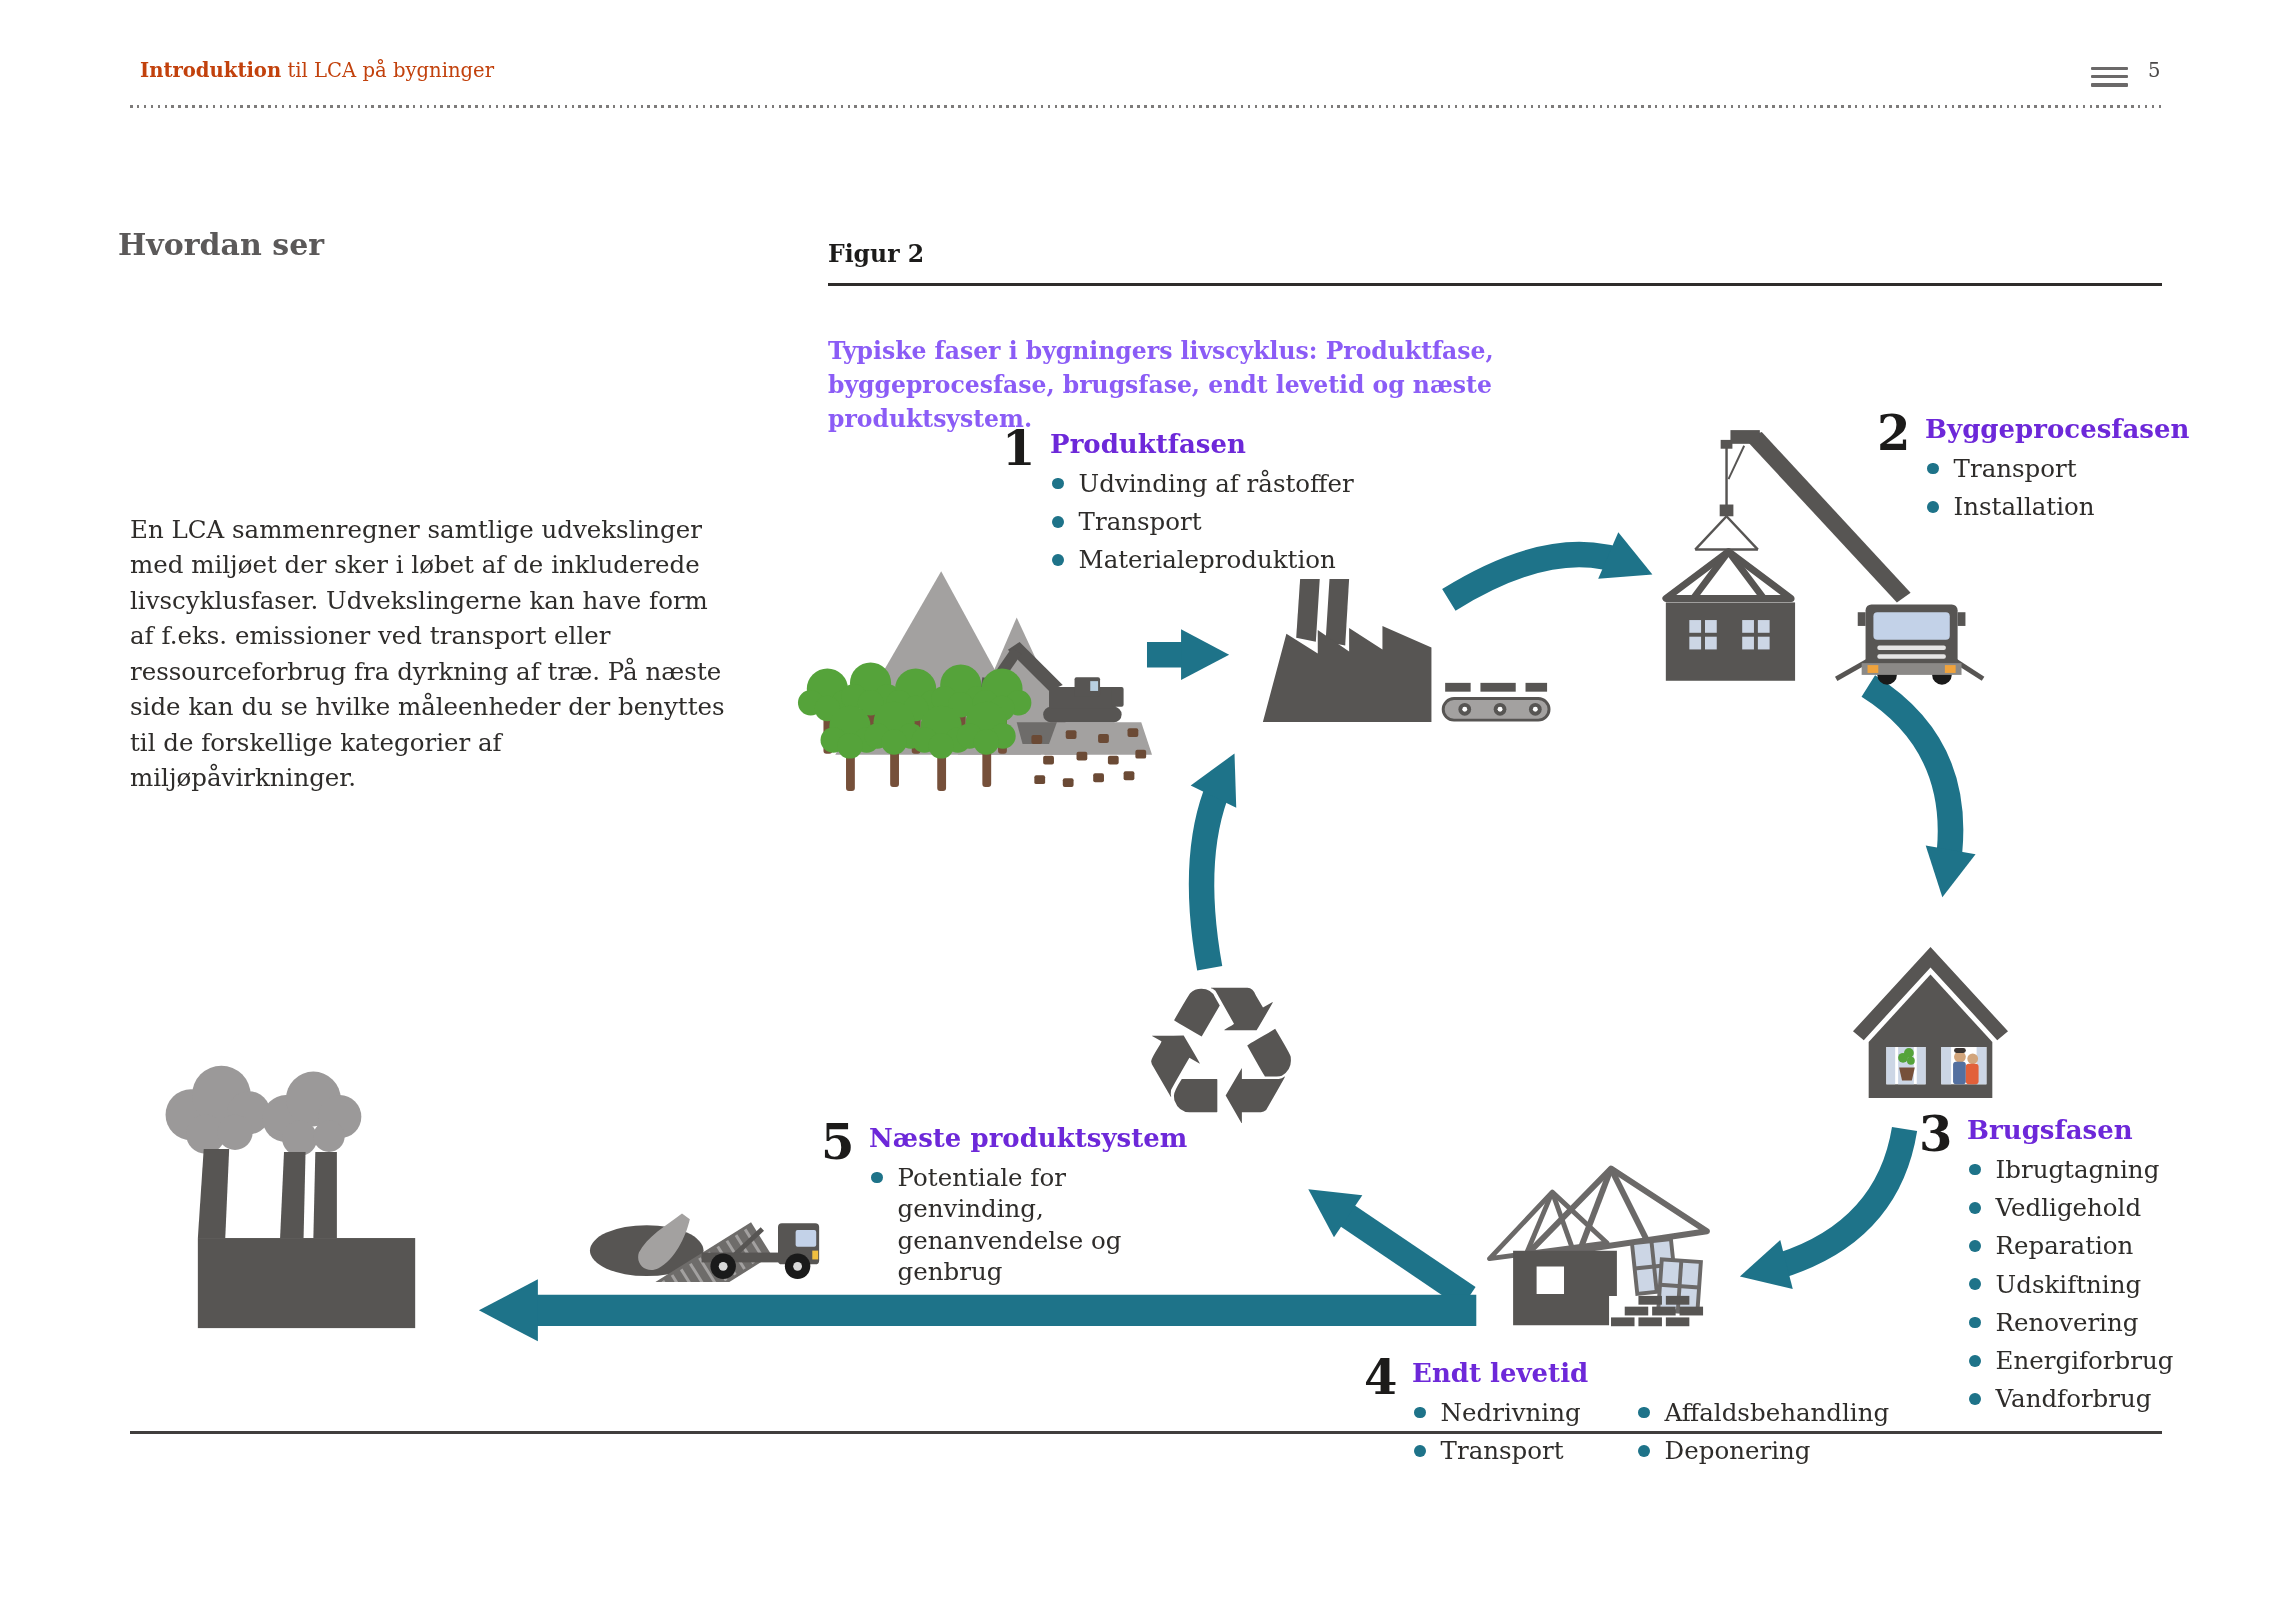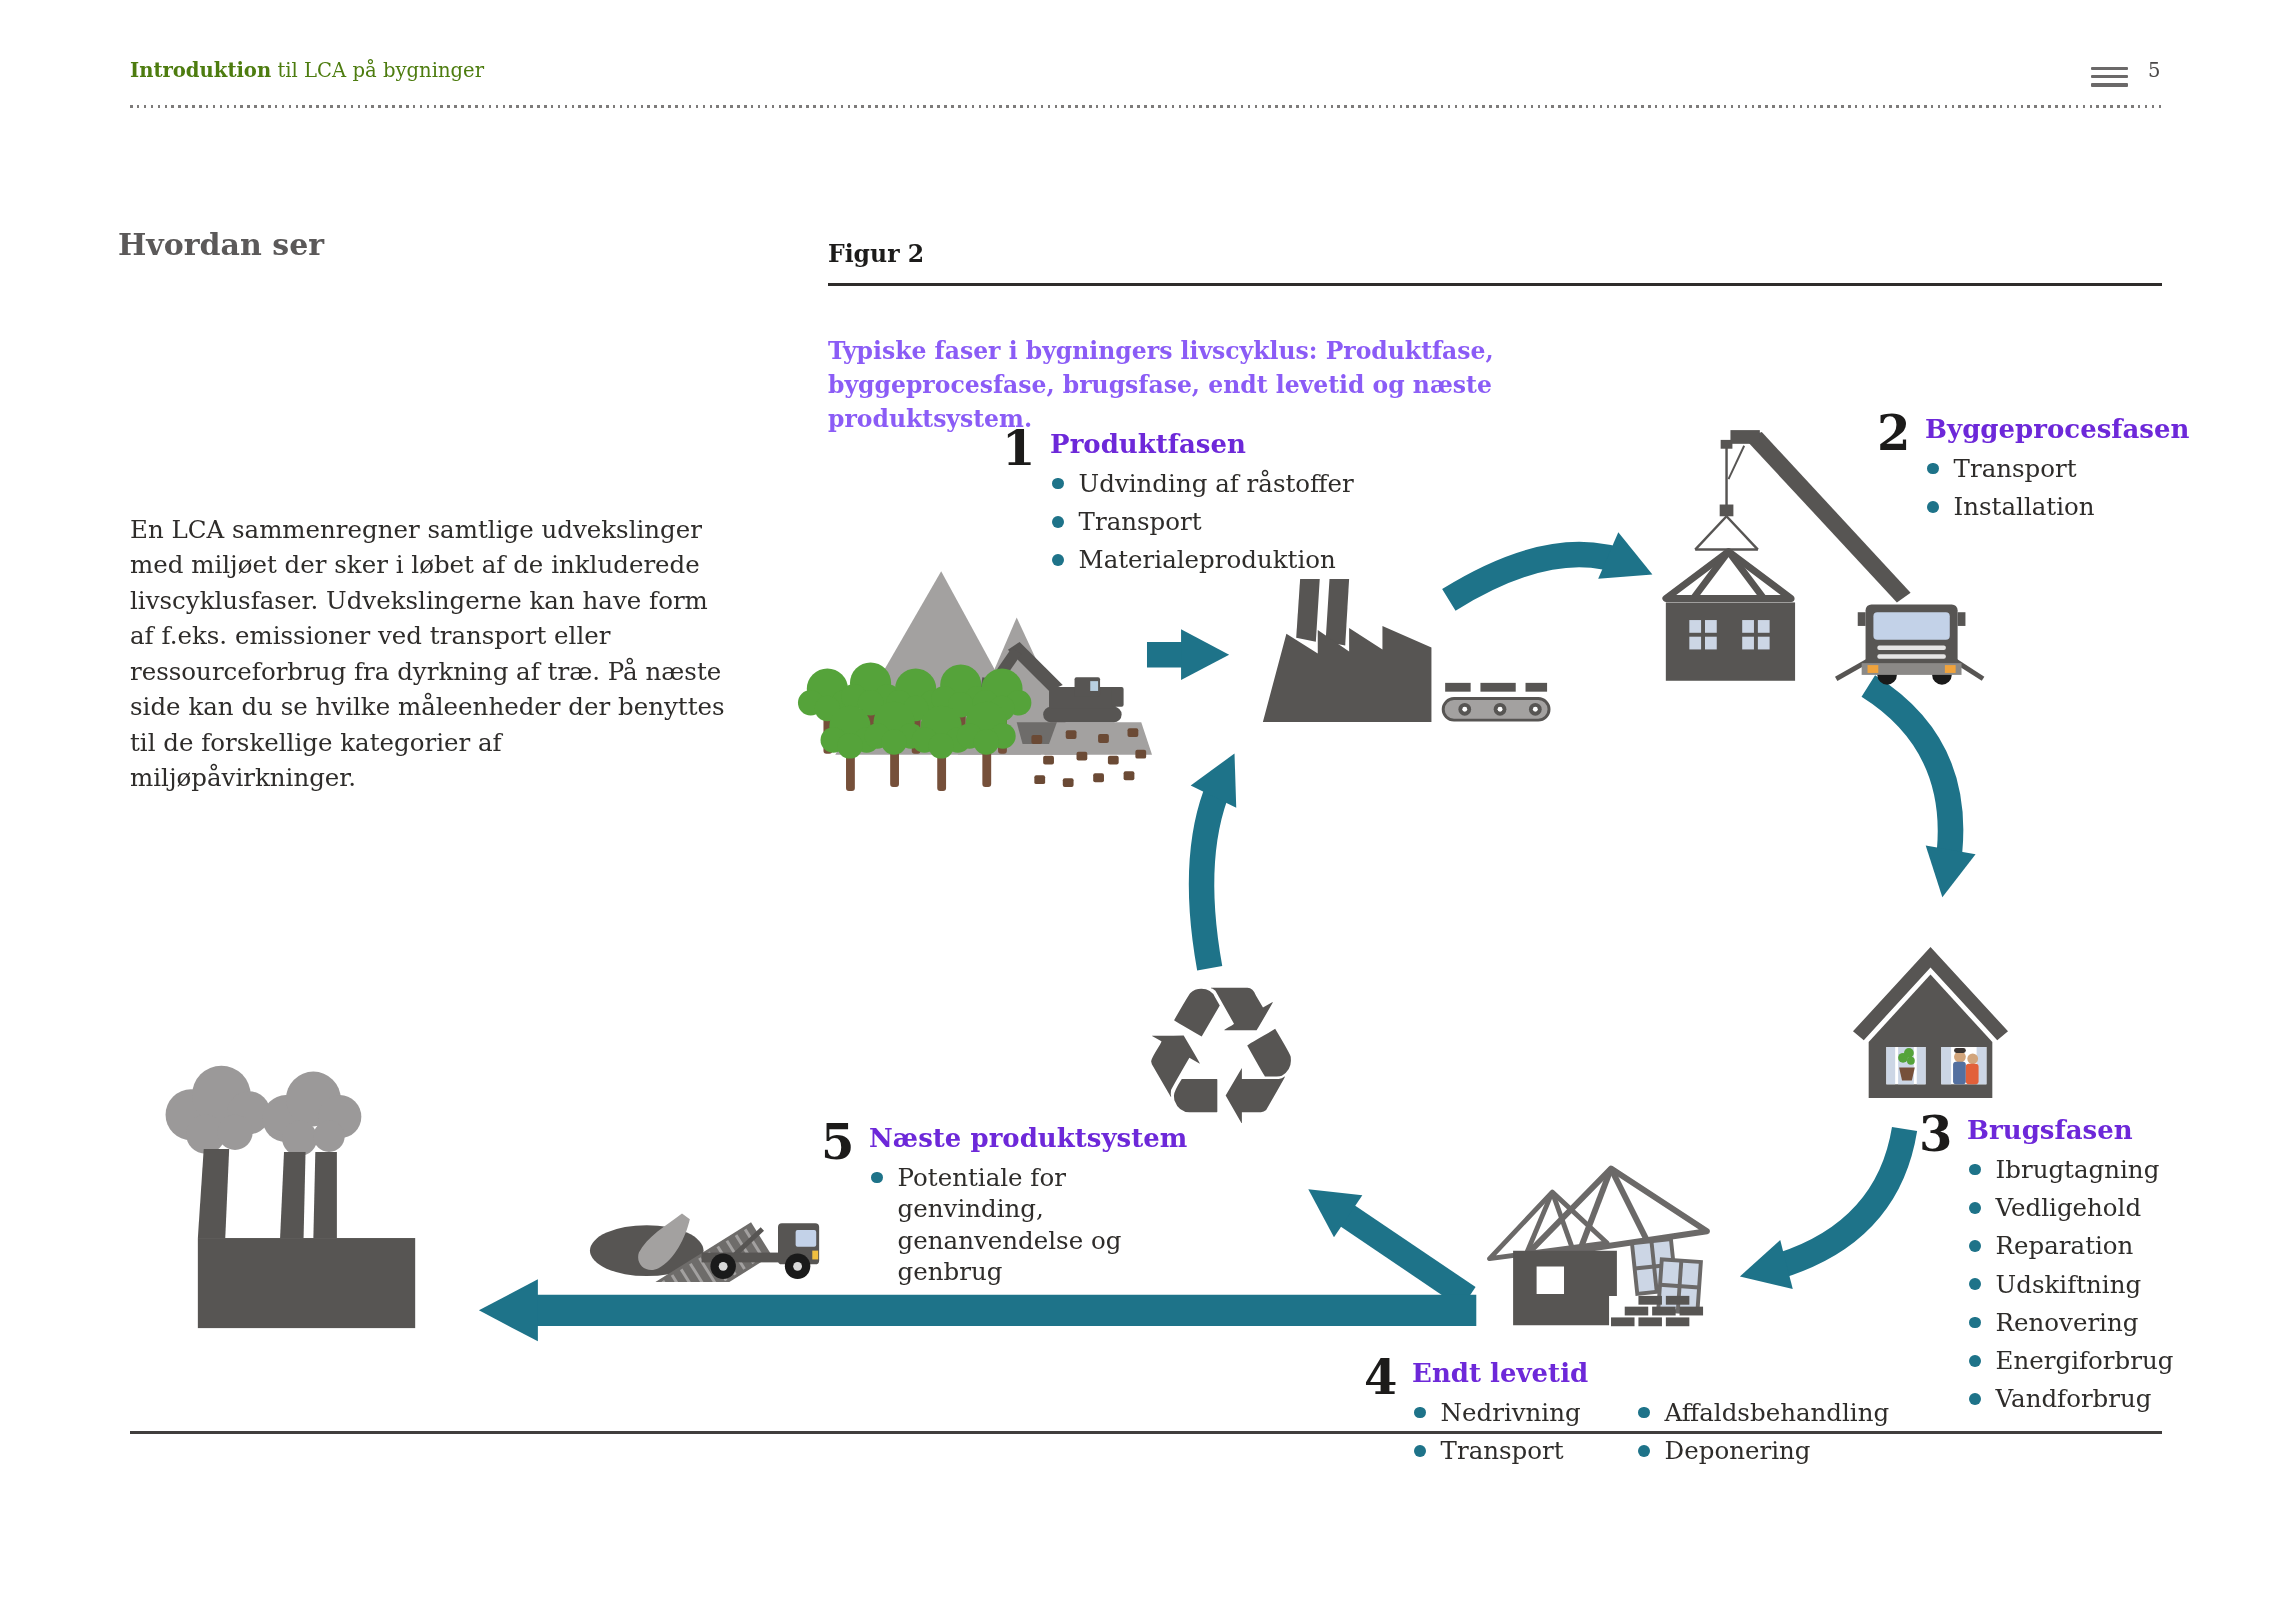--- a/index.html
+++ b/index.html
@@ -2,21 +2,21 @@
 <html lang="da"><head>
 <meta charset="utf-8">
 <style>
   html,body{margin:0;padding:0;background:#ffffff;}
   .page{
     position:relative;width:2293px;height:1621px;background:#fff;overflow:hidden;
     font-family:"DejaVu Serif","Liberation Serif",serif;color:#2e2c2a;
   }
   .abs{position:absolute;}
   
-  .hdr-left{left:130px;top:59px;font-size:19.6px;color:#4d7c0f;}
+  .hdr-left{left:140px;top:59px;font-size:19.6px;color:#c2410c;}
   .hdr-left b{font-weight:bold;}
   .hamburger{left:2091px;top:67px;width:37px;height:19.6px;display:flex;flex-direction:column;justify-content:space-between;cursor:pointer;}
   .hamburger span{display:block;height:3.4px;background:#6b6969;border-radius:1px;}
   .pagenum{left:2148px;top:59px;font-size:19.6px;color:#4a4848;}
   .dotted-rule{left:130px;top:105px;width:2032px;height:2.9px;
     background-image:repeating-linear-gradient(90deg,#7d7b7a 0 2.5px,transparent 2.5px 6.9px);}
   
   .intro-h{left:118px;top:225px;width:608px;font-size:30px;line-height:1.34;font-weight:bold;color:#5b5959;}
   .intro-p1{left:130px;top:345px;width:588px;font-size:24.5px;line-height:1.45;}
   .intro-p2{left:130px;top:487px;width:602px;font-size:24.5px;line-height:1.45;}

